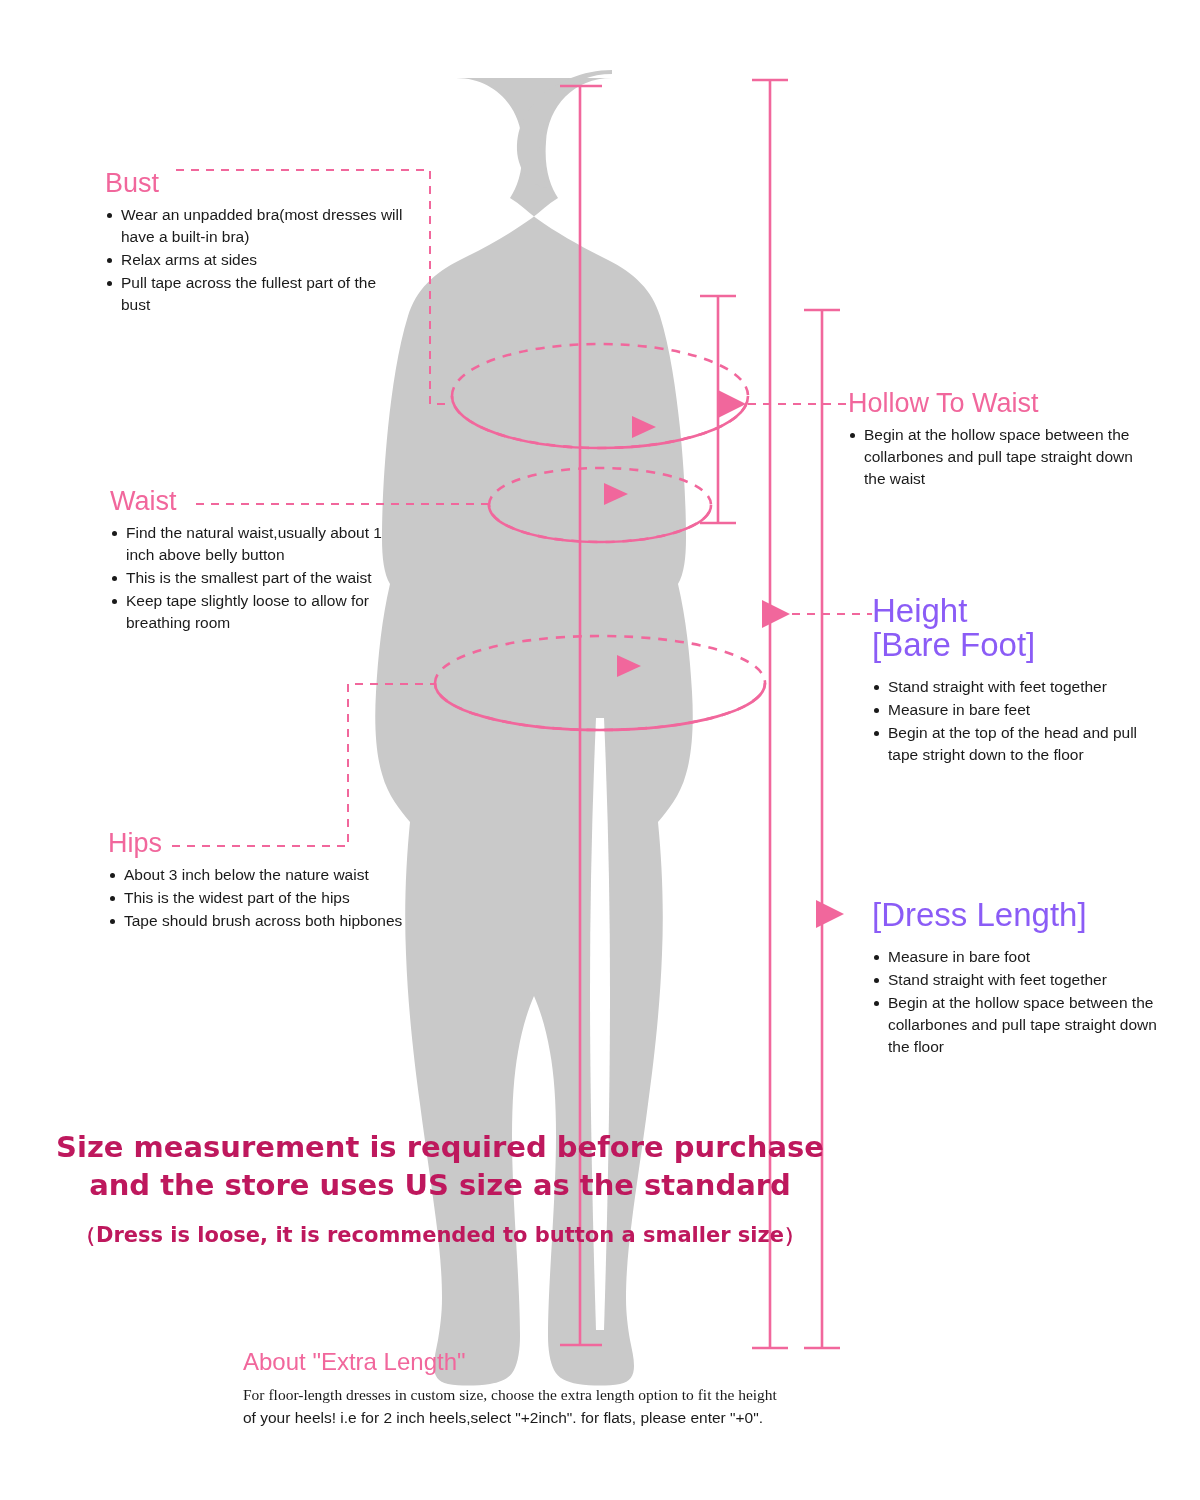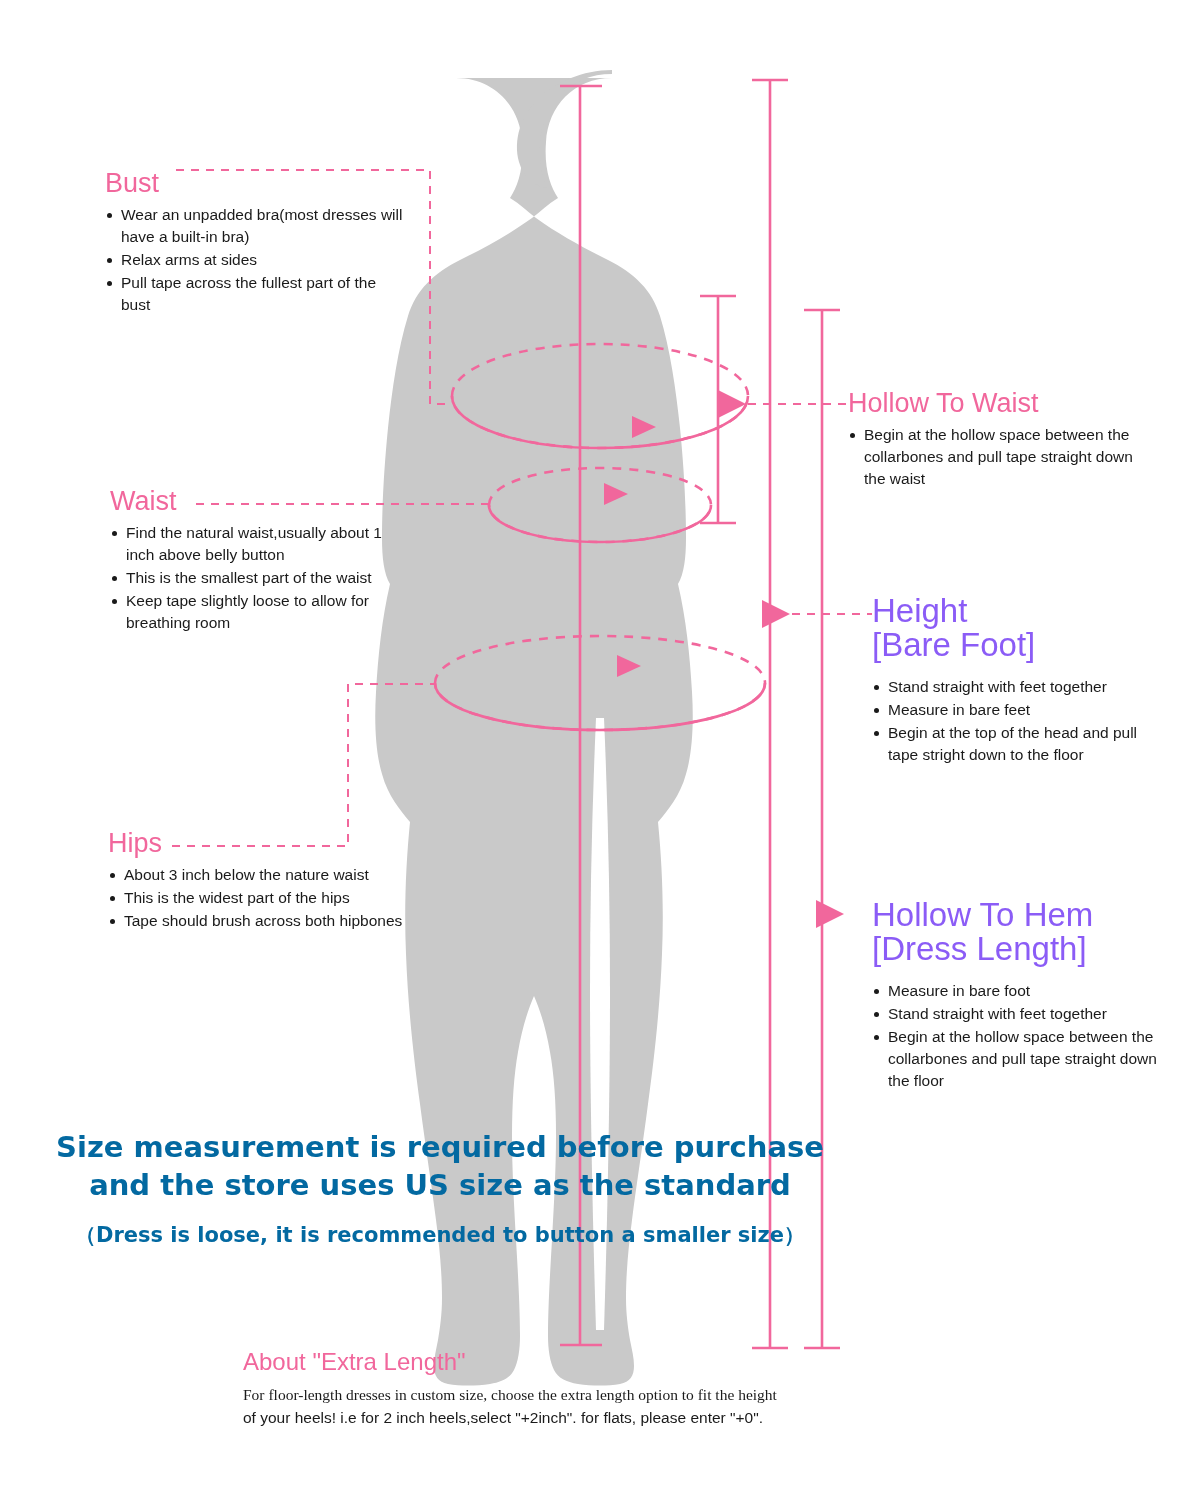--- a/index.html
+++ b/index.html
@@ -23,21 +23,21 @@
   ul.bul li{
     position:relative;padding-left:16px;color:#1a1a1a;font-size:15.5px;
     line-height:22px;margin-bottom:1px;
   }
   ul.bul li:before{
     content:"";position:absolute;left:2px;top:9px;width:5px;height:5px;
     border-radius:50%;background:#1a1a1a;
   }
 
   .redline1,.redline2{
-    color:#0369a1;font-weight:bold;text-align:center;white-space:nowrap;
+    color:#be185d;font-weight:bold;text-align:center;white-space:nowrap;
     font-family:"DejaVu Sans", sans-serif;
   }
   .redline1{font-size:29px;line-height:38px;}
   .redline2{font-size:21px;line-height:30px;}
 
   .extra-title{color:#f1679c;font-size:24px;line-height:28px;}
   .extra-body{color:#1a1a1a;font-size:15.5px;line-height:23px;}
 </style>
 </head>
 <body>
@@ -210,21 +210,20 @@
     <div class="hd2">Height</div>
     <div class="hd2">[Bare Foot]</div>
     <ul class="bul" style="margin-top:14px;">
       <li>Stand straight with feet together</li>
       <li>Measure in bare feet</li>
       <li>Begin at the top of the head and pull tape stright down to the floor</li>
     </ul>
   </div>
 
   <div class="blk" style="left:872px;top:898px;width:286px;">
-    <div class="hd2">Hollow To Hem</div>
     <div class="hd2">[Dress Length]</div>
     <ul class="bul" style="margin-top:14px;">
       <li>Measure in bare foot</li>
       <li>Stand straight with feet together</li>
       <li>Begin at the  hollow space between the collarbones and pull tape straight down the floor</li>
     </ul>
   </div>
 
   <div class="blk" style="left:0;top:1128px;width:880px;">
     <div class="redline1">Size measurement is required before purchase</div>

